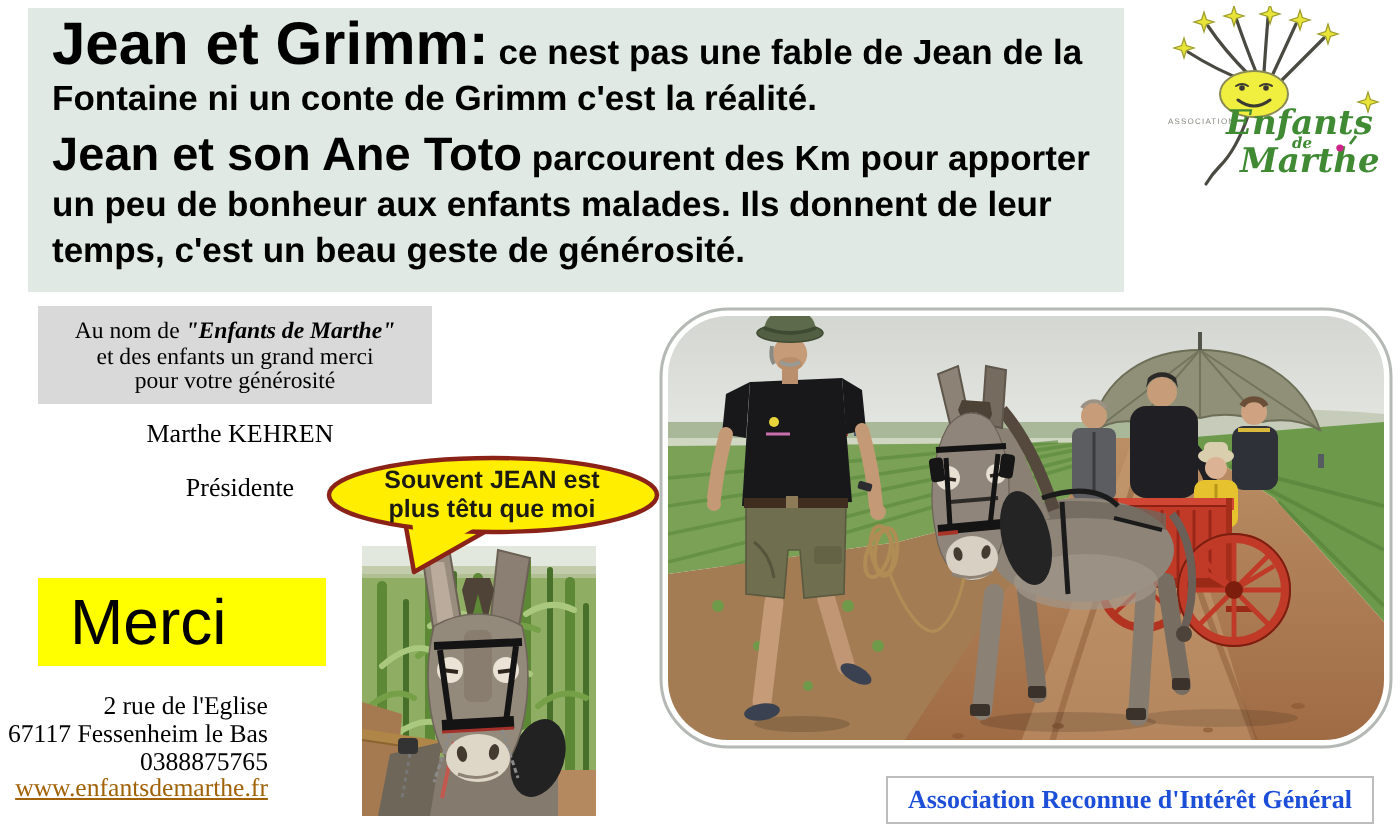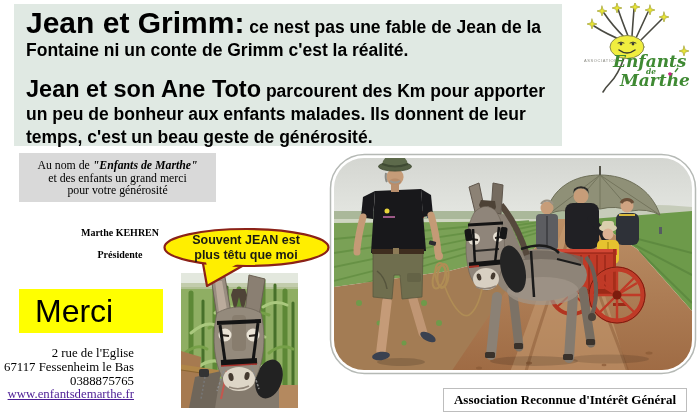--- a/index.html
+++ b/index.html
@@ -4,49 +4,49 @@
 <style>
   html,body{margin:0;padding:0;background:#fff;}
   .page{position:relative;width:700px;height:416px;background:#ffffff;overflow:hidden;
         font-family:"Liberation Sans",sans-serif;color:#000;}
   .abs{position:absolute;}
 
   
   .header-block{left:14px;top:4px;width:548px;height:142px;background:#e0e9e3;
                 box-sizing:border-box;padding:7px 8px 0 12px;}
   .header-block p{margin:0;font-weight:bold;line-height:23px;font-size:17.5px;}
-  .header-block p.p2{margin-top:16px;}
+  .header-block p.p2{margin-top:5px;}
   .t-title{font-size:30px;}
   .t-sub{font-size:23.5px;}
 
   
   .thanks-box{left:19px;top:153px;width:197px;height:49px;background:#d9d9d9;
               box-sizing:border-box;padding-top:6px;text-align:center;
               font-family:"Liberation Serif",serif;font-size:11.8px;line-height:12.6px;}
   .thanks-box .bi{font-weight:bold;font-style:italic;}
 
   
-  .president{left:20px;top:227px;width:200px;text-align:center;
-             font-family:"Liberation Serif",serif;font-weight:bold;font-size:10px;}
+  .president{left:20px;top:209px;width:200px;text-align:center;
+             font-family:"Liberation Serif",serif;font-weight:normal;font-size:13px;}
   .president .role{margin-top:11px;}
 
   
   .merci-box{left:19px;top:289px;width:144px;height:44px;background:#ffff00;
              box-sizing:border-box;padding-left:16px;font-size:32px;line-height:44px;}
 
   
   .contact{left:4px;top:347px;font-family:"Liberation Serif",serif;
            font-size:12.8px;line-height:13.8px;text-align:right;}
-  .contact a{color:#4c1d95;text-decoration:underline;}
+  .contact a{color:#a16207;text-decoration:underline;}
 
   
   .badge{left:443px;top:388px;width:244px;height:24px;background:#ffffff;
          border:1px solid #bdbdbd;box-sizing:border-box;text-align:center;
          font-family:"Liberation Serif",serif;font-weight:bold;font-size:13px;
-         line-height:22px;color:#000000;}
+         line-height:22px;color:#1d4ed8;}
 
   .photo{display:block;}
   svg text{user-select:none;}
 </style>
 </head>
 <body>
 
 <div class="page">
 
   <section class="abs header-block">

